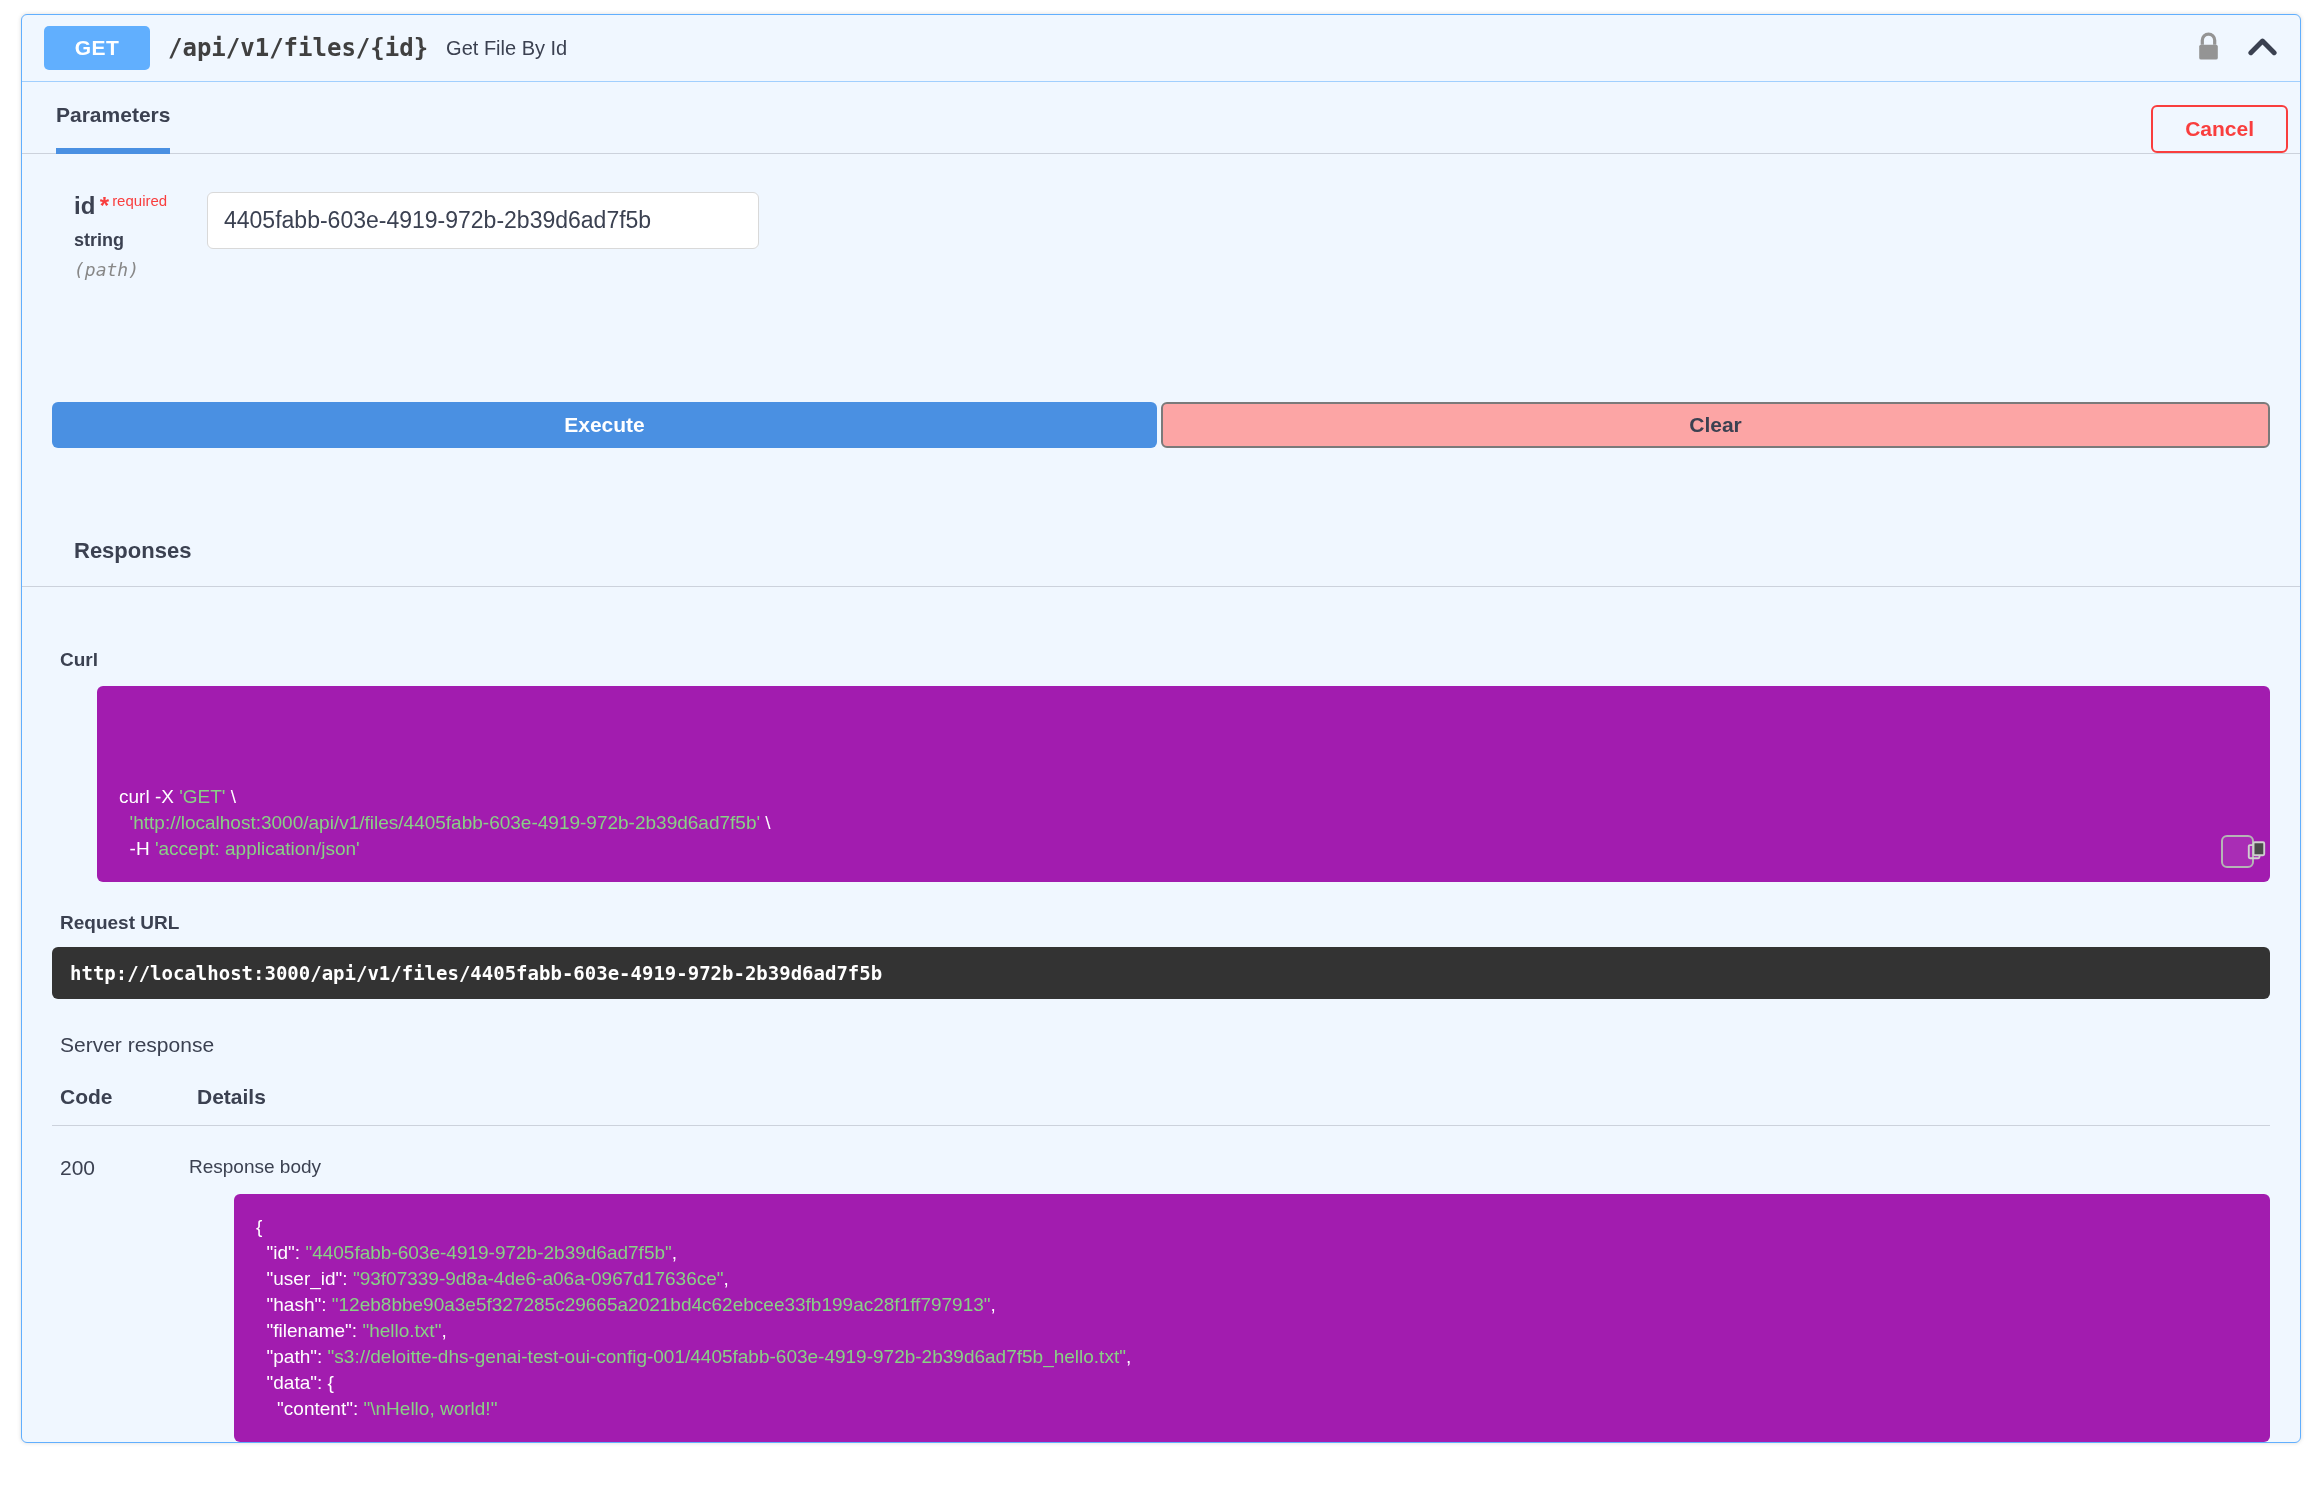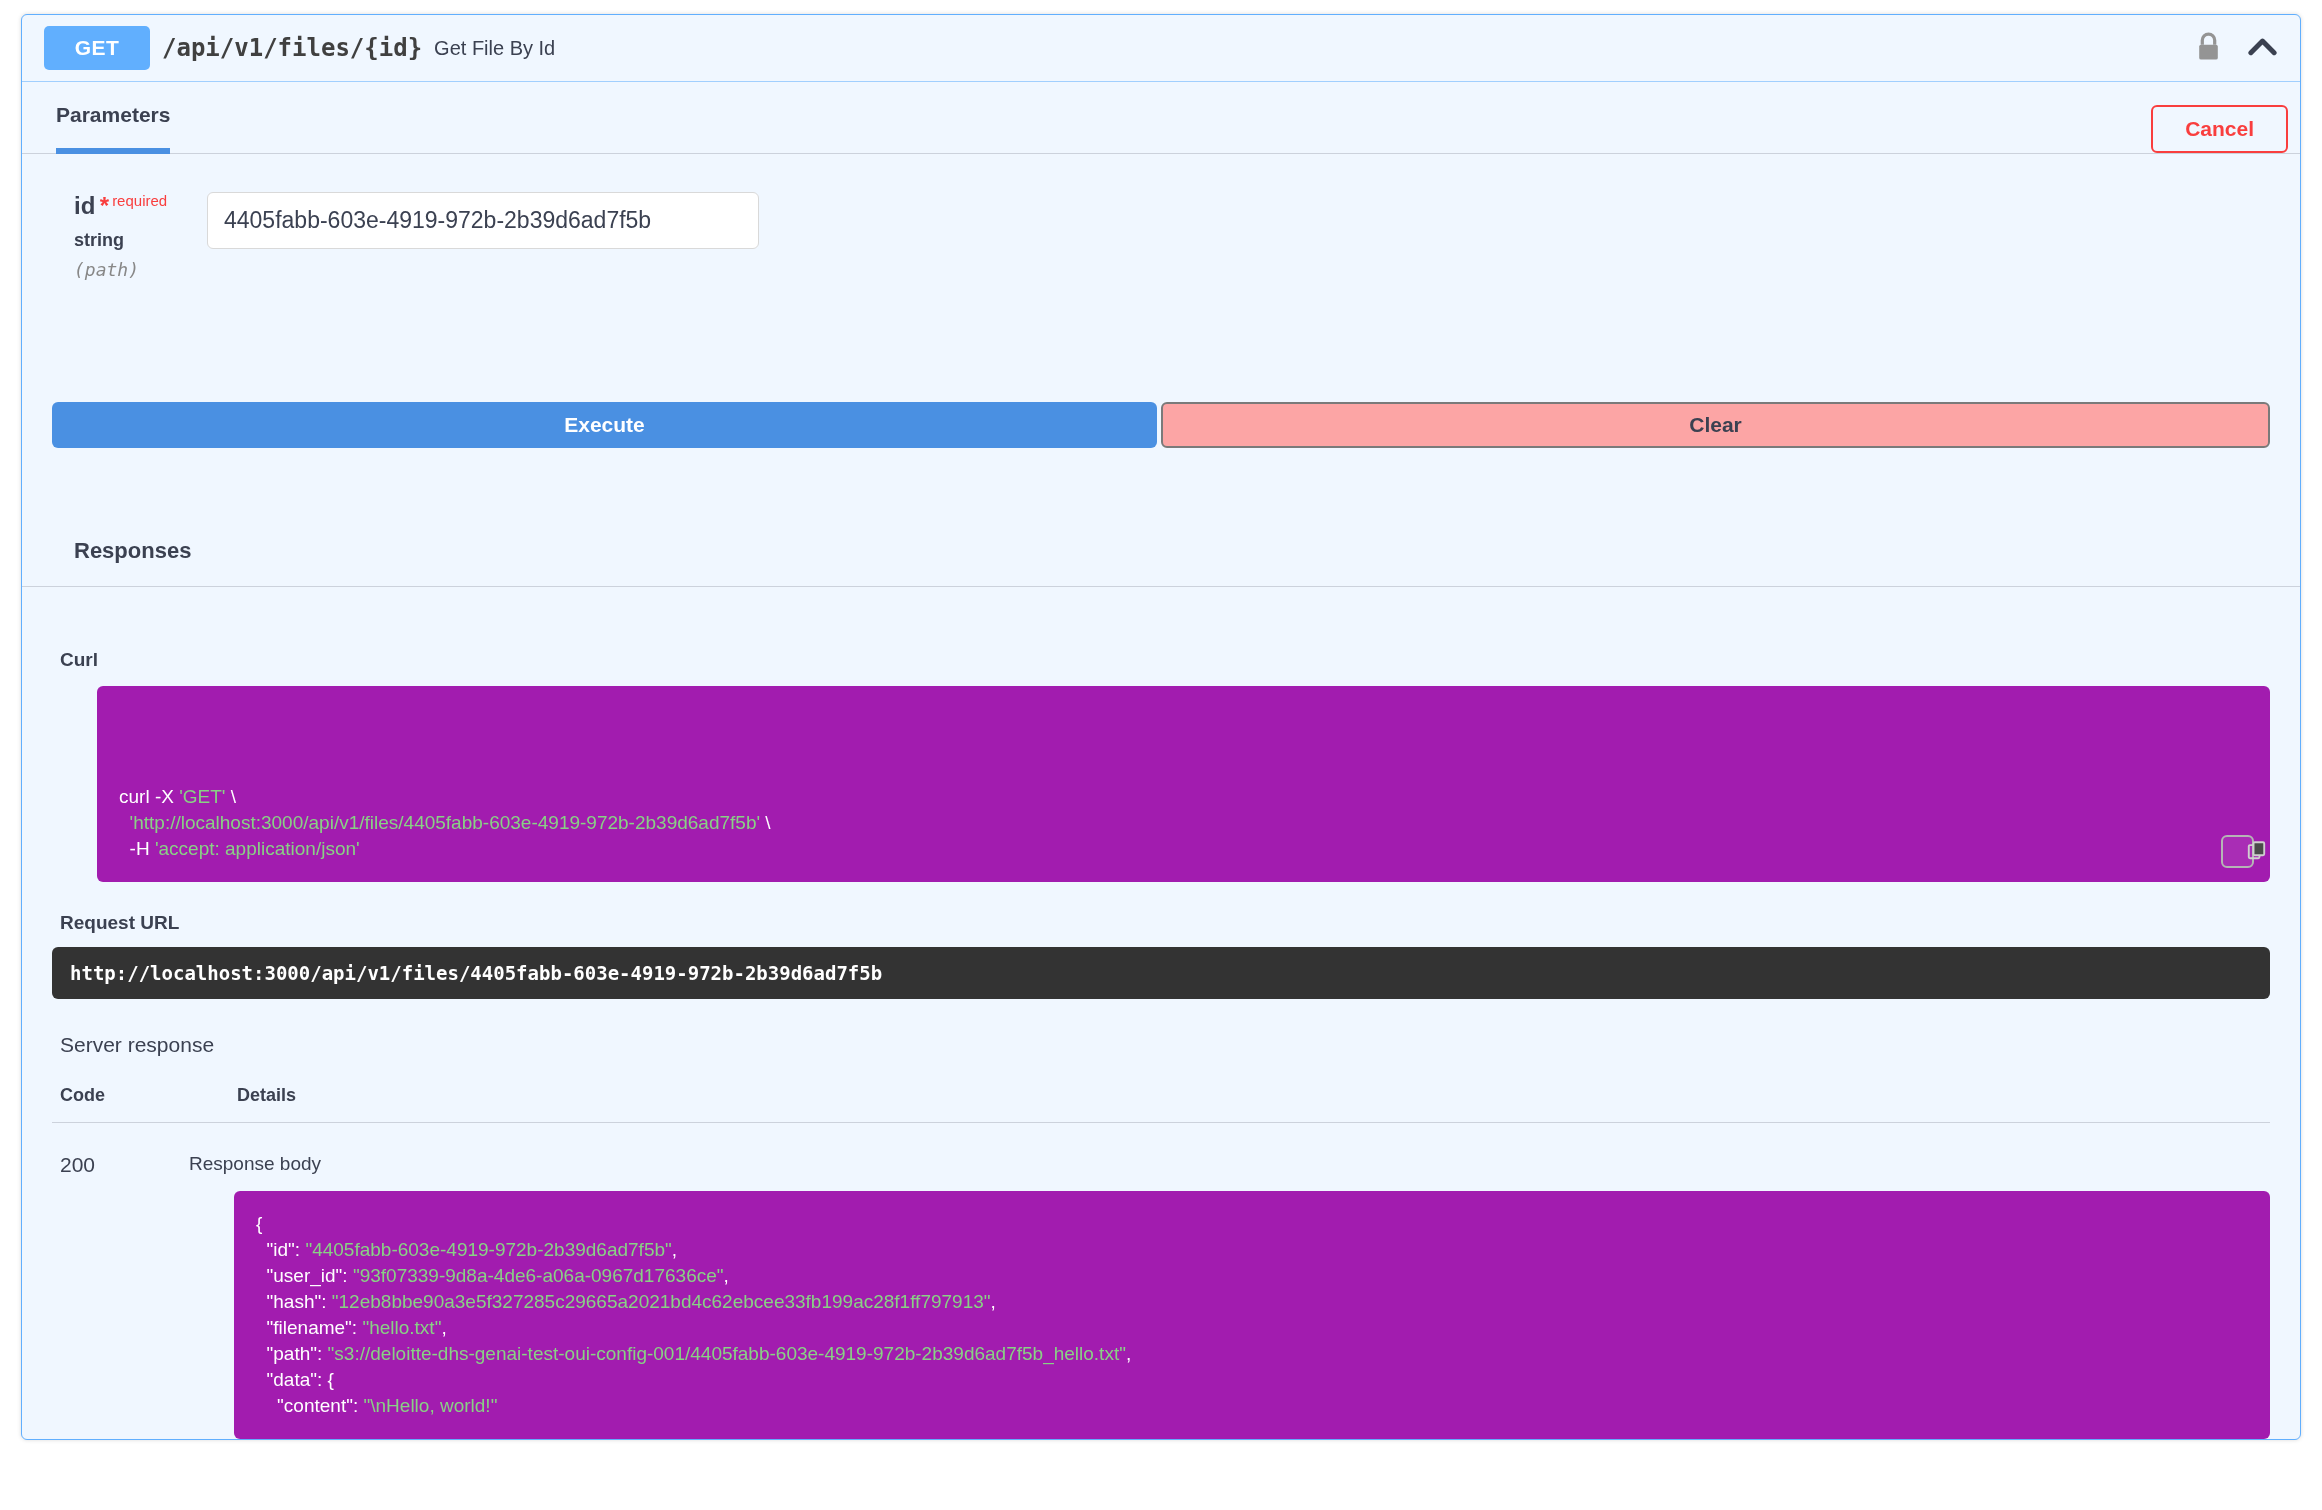--- a/index.html
+++ b/index.html
@@ -13,21 +13,21 @@
   .opblock {
     margin: 14px 21px;
     border: 1px solid #61affe;
     border-radius: 6px;
     background: #f0f7ff;
     box-shadow: 0 0 4px rgba(0,0,0,.15);
   }
   
   .opblock-summary {
     display: flex; align-items: center;
-    padding: 11px 22px; gap: 12px;
+    padding: 11px 22px; gap: 18px;
     border-bottom: 1px solid rgba(97,175,254,.55);
     cursor: pointer;
   }
   .method-badge {
     background: #61affe; color: #fff;
     font-weight: bold; font-size: 21px;
     width: 106px; padding: 10px 0; text-align: center;
     border-radius: 5px; letter-spacing: .5px;
   }
   .endpoint-path {
@@ -113,24 +113,23 @@
     cursor: pointer;
   }
   .request-url-label { margin-top: 30px; }
   .request-url-bar {
     background: #333333; color: #fff; border-radius: 6px;
     font-family: "DejaVu Sans Mono", monospace; font-weight: bold; font-size: 19px;
     padding: 15px 18px; margin-top: 13px; white-space: pre;
   }
   .server-response-label { font-size: 21px; margin-top: 34px; margin-left: 8px; }
   .resp-head {
-    display: flex; font-size: 18px; font-weight: bold;
+    display: flex; font-size: 21px; font-weight: bold;
     margin-top: 28px; padding-bottom: 16px; padding-left: 8px;
     border-bottom: 1px solid rgba(59,65,81,.2);
-    gap: 40px;
   }
   .col-code { width: 137px; flex: none; }
   .resp-row { display: flex; padding-top: 30px; }
   .resp-code-cell { width: 137px; flex: none; font-size: 21px; padding-left: 8px; }
   .resp-details { flex: 1; }
   .response-body-label { font-size: 19px; }
   .response-body-block { margin-top: 16px; }
 </style>
 </head>
 <body>

